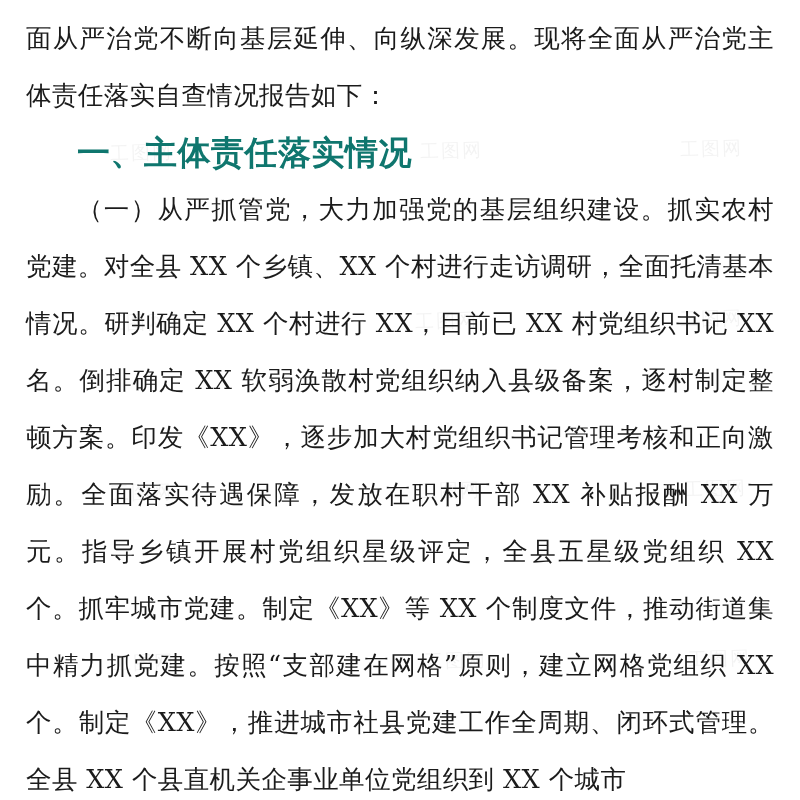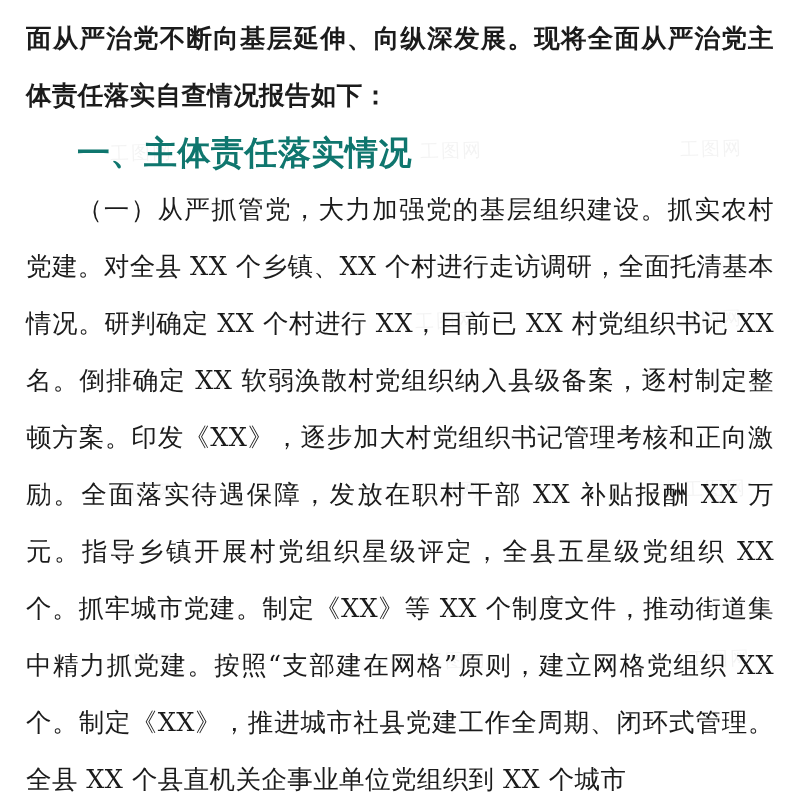--- a/index.html
+++ b/index.html
@@ -34,21 +34,20 @@
     line-height: 57px;
     color: #1b1b1b;
     text-align: justify;
     text-justify: inter-ideograph;
     margin: 0;
     letter-spacing: 0.4px;
   }
 
   .para.cont {
     text-indent: 0;
-    font-weight: bold;
   }
 
   .para.indent {
     text-indent: 51px;
   }
 
   .heading {
     font-size: 33px;
     line-height: 57px;
     color: #0f766e;

